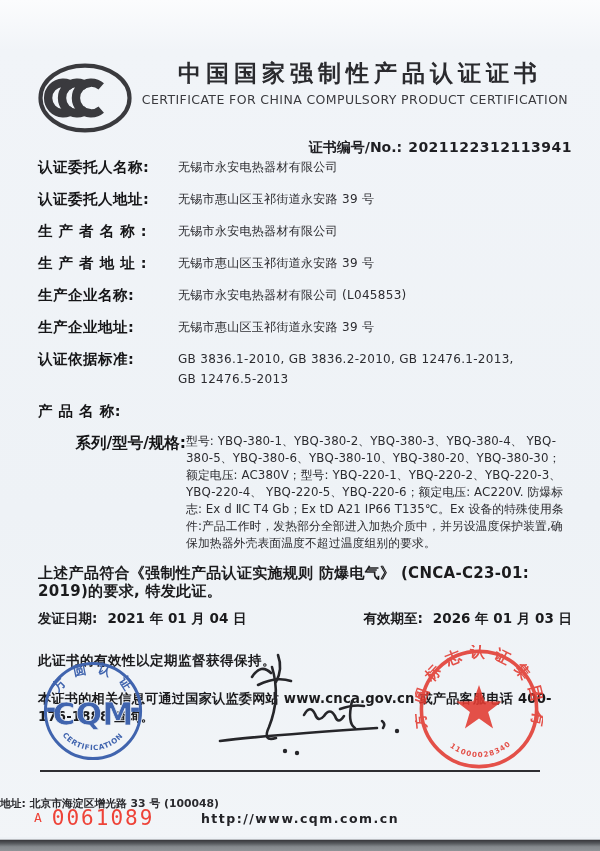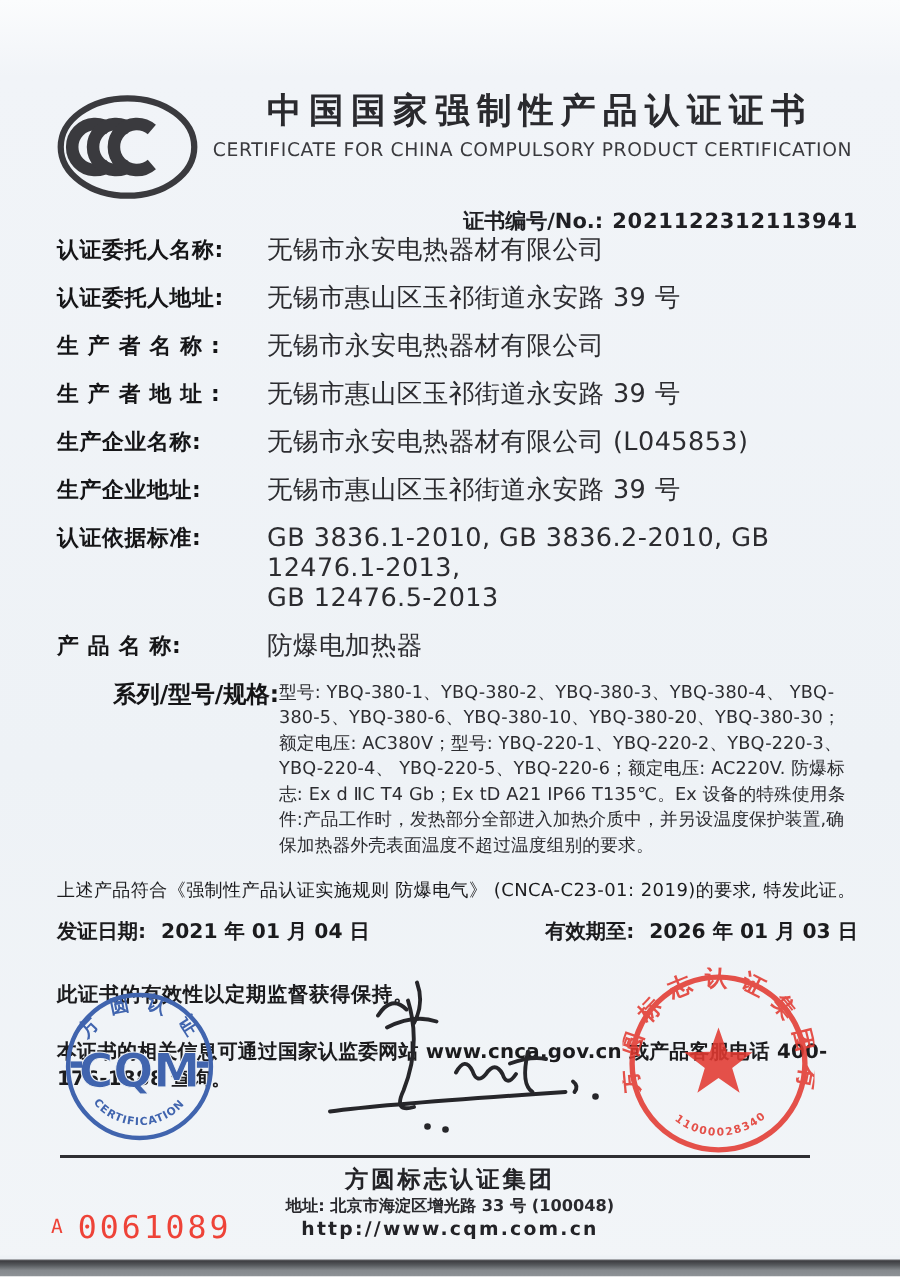--- a/index.html
+++ b/index.html
@@ -29,43 +29,43 @@
   }
   .cert-no .num{font-weight:600;letter-spacing:0.5px;margin-left:6px;}
   
   .fields{position:absolute;left:38px;top:157px;width:534px;color:#222226;}
   .frow{display:flex;margin-bottom:12px;}
   .flabel{
     flex:0 0 140px;font-weight:700;font-size:14.5px;color:#151517;
     letter-spacing:0.5px;line-height:20px;
   }
   .fvalue{
-    flex:1;font-size:17px;line-height:20px;color:#2c2c30;
+    flex:1;font-size:12px;line-height:20px;color:#2c2c30;
     white-space:pre-line;letter-spacing:0.3px;
   }
   .frow.series .flabel{font-size:15.5px;letter-spacing:0px;flex-basis:148px;text-align:right;}
   .frow.series .fvalue{font-size:11.8px;line-height:17px;letter-spacing:0.1px;white-space:normal;}
   .statement{
-    margin-top:6px;font-size:12px;font-weight:400;color:#1b1b1d;
+    margin-top:6px;font-size:15px;font-weight:700;color:#1b1b1d;
     letter-spacing:0.3px;line-height:18px;
   }
   .dates{display:flex;justify-content:space-between;margin-top:10px;
     font-size:13.5px;font-weight:700;color:#1b1b1d;align-items:flex-end;}
   .dates .dlabel{margin-right:10px;}
   .dates .dval{font-weight:600;}
   .maintain{margin-top:24px;font-size:13.5px;font-weight:700;color:#1b1b1d;letter-spacing:0.5px;}
   .infonote{margin-top:20px;font-size:13.2px;font-weight:700;color:#1b1b1d;letter-spacing:0.2px;}
   
   .cqm-logo{position:absolute;left:42px;top:660px;width:102px;height:102px;}
   .signature{position:absolute;left:212px;top:645px;width:205px;height:125px;}
   .stamp{position:absolute;left:415px;top:645px;width:128px;height:128px;}
   .divider{position:absolute;left:40px;top:770px;width:500px;height:2px;background:#2e2e32;}
   .org-name{position:absolute;left:0;right:0;top:776px;text-align:center;
     font-size:15.5px;font-weight:700;color:#232327;letter-spacing:2px;}
-  .org-addr{position:absolute;left:0;right:0;top:797px;text-align:center;
+  .org-addr{position:absolute;left:0;right:0;top:797px;text-align:left;
     font-size:10.8px;font-weight:700;color:#2a2a2e;}
   .org-url{position:absolute;left:0;right:0;top:811px;text-align:center;
     font-size:12.5px;font-weight:700;color:#232327;letter-spacing:1.5px;}
   .serial{position:absolute;left:34px;top:806px;color:#ee4338;
     font-family:"DejaVu Sans Mono","Liberation Mono",monospace;}
   .serial .pre{font-size:13px;margin-right:10px;vertical-align:3px;}
   .serial .digits{font-size:21px;letter-spacing:2px;font-weight:500;}
   .scan-edge{position:absolute;left:0;right:0;bottom:0;height:14px;
     background:linear-gradient(180deg,#eef2f6 0%,#eef2f6 15%,#3c3c40 25%,#55585c 45%,#85898d 70%,#8f9397 100%);}
 </style>
@@ -113,21 +113,20 @@
       <span class="flabel">生产企业地址:</span>
       <span class="fvalue">无锡市惠山区玉祁街道永安路 39 号</span>
     </div>
     <div class="frow">
       <span class="flabel">认证依据标准:</span>
       <span class="fvalue">GB 3836.1-2010, GB 3836.2-2010, GB 12476.1-2013,
 GB 12476.5-2013</span>
     </div>
     <div class="frow">
       <span class="flabel">产 品 名 称:</span>
-      <span class="fvalue">防爆电加热器</span>
     </div>
     <div class="frow series">
       <span class="flabel">系列/型号/规格:</span>
       <span class="fvalue">型号: YBQ-380-1、YBQ-380-2、YBQ-380-3、YBQ-380-4、 YBQ-380-5、YBQ-380-6、YBQ-380-10、YBQ-380-20、YBQ-380-30；额定电压: AC380V；型号: YBQ-220-1、YBQ-220-2、YBQ-220-3、 YBQ-220-4、 YBQ-220-5、YBQ-220-6；额定电压: AC220V. 防爆标志: Ex d ⅡC T4 Gb；Ex tD A21 IP66 T135℃。Ex 设备的特殊使用条件:产品工作时，发热部分全部进入加热介质中，并另设温度保护装置,确保加热器外壳表面温度不超过温度组别的要求。</span>
     </div>
 
     <div class="statement">上述产品符合《强制性产品认证实施规则 防爆电气》 (CNCA-C23-01: 2019)的要求, 特发此证。</div>
 
     <div class="dates">
       <span>
@@ -189,21 +188,20 @@
       <text font-size="19" font-weight="700" fill="#e23a31" letter-spacing="10">
         <textPath href="#sealArc" startOffset="1%">方圆标志认证集团有限公司</textPath>
       </text>
       <text font-size="9" font-weight="700" fill="#e23a31" letter-spacing="1.4">
         <textPath href="#sealCode" startOffset="2%">110000283408</textPath>
       </text>
     </g>
   </svg>
 
   <div class="divider"></div>
-  <div class="org-name">方圆标志认证集团</div>
   <div class="org-addr">地址: 北京市海淀区增光路 33 号 (100048)</div>
   <div class="org-url">http://www.cqm.com.cn</div>
 
   <div class="serial">
     <span class="pre">A</span><span class="digits">0061089</span>
   </div>
 
   <div class="scan-edge"></div>
 </div>
 

